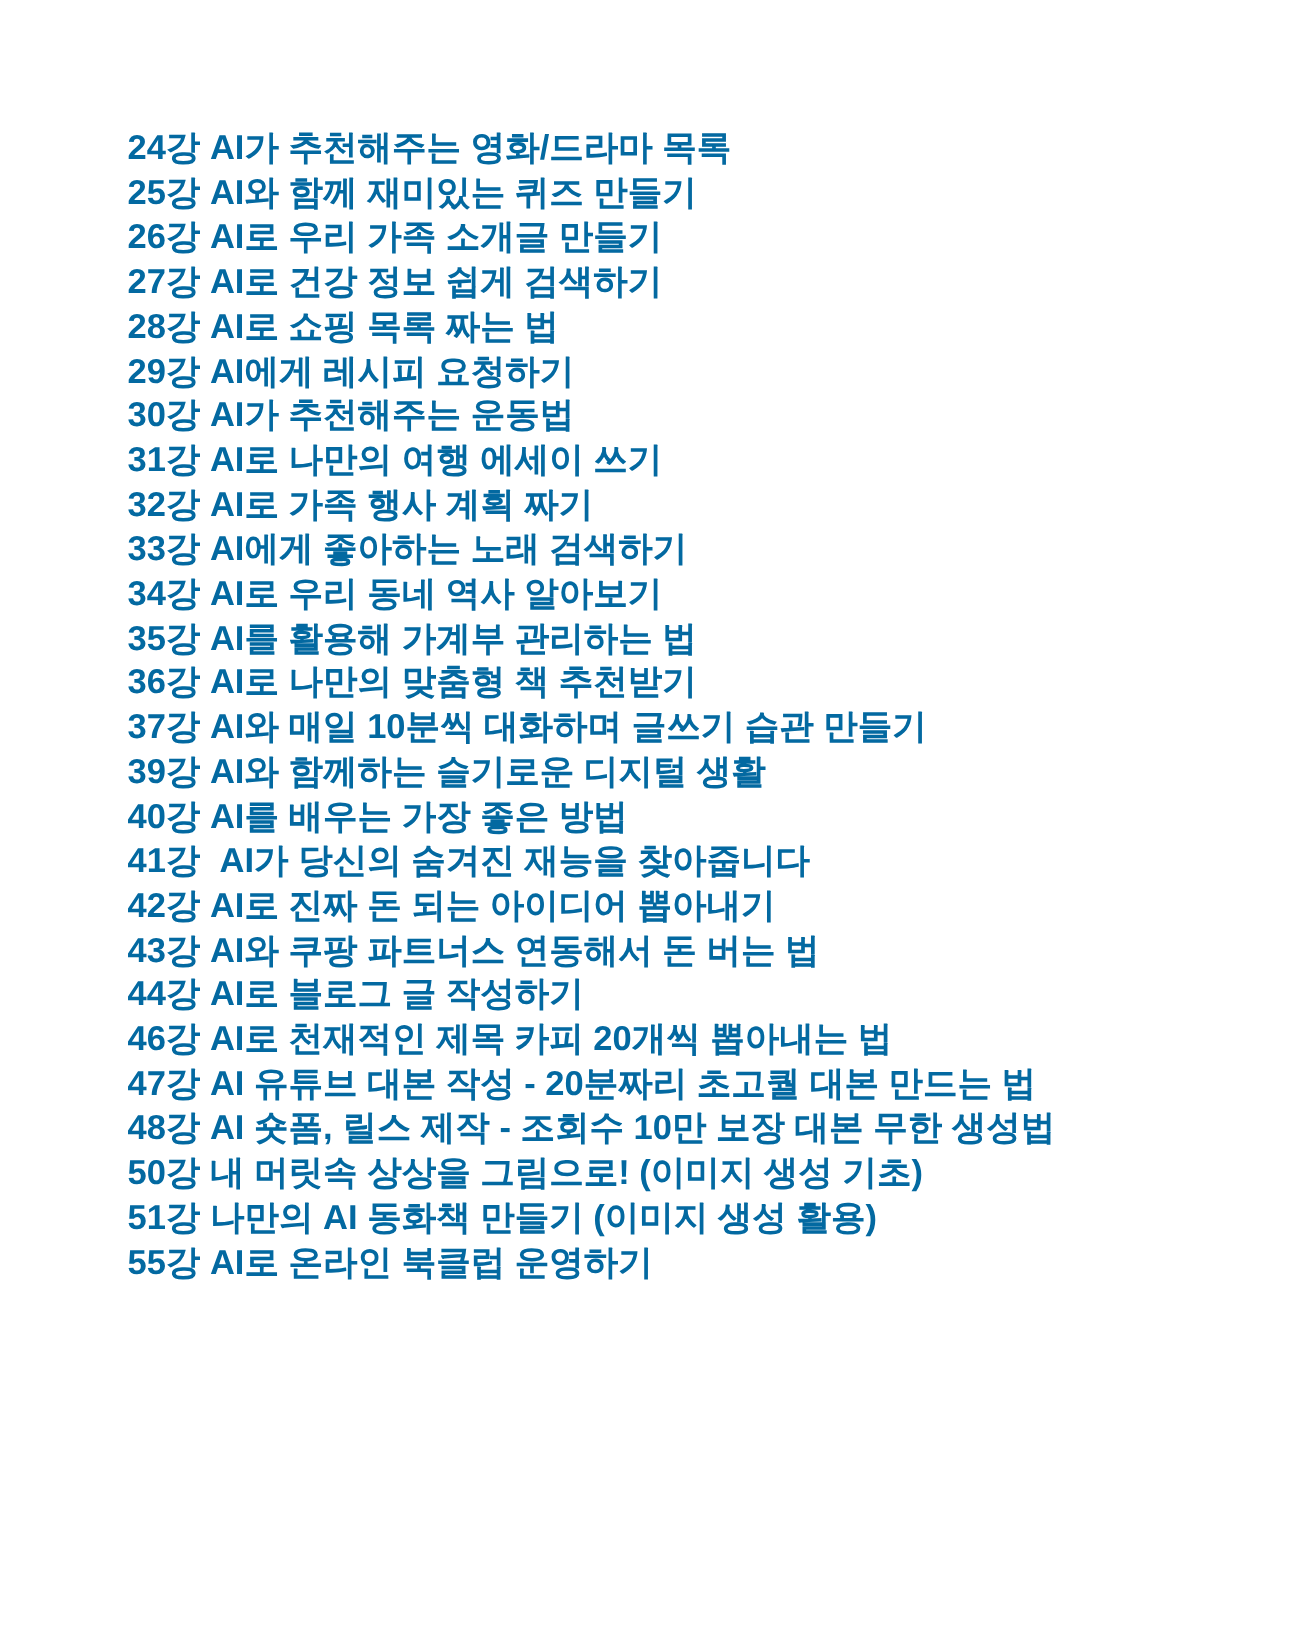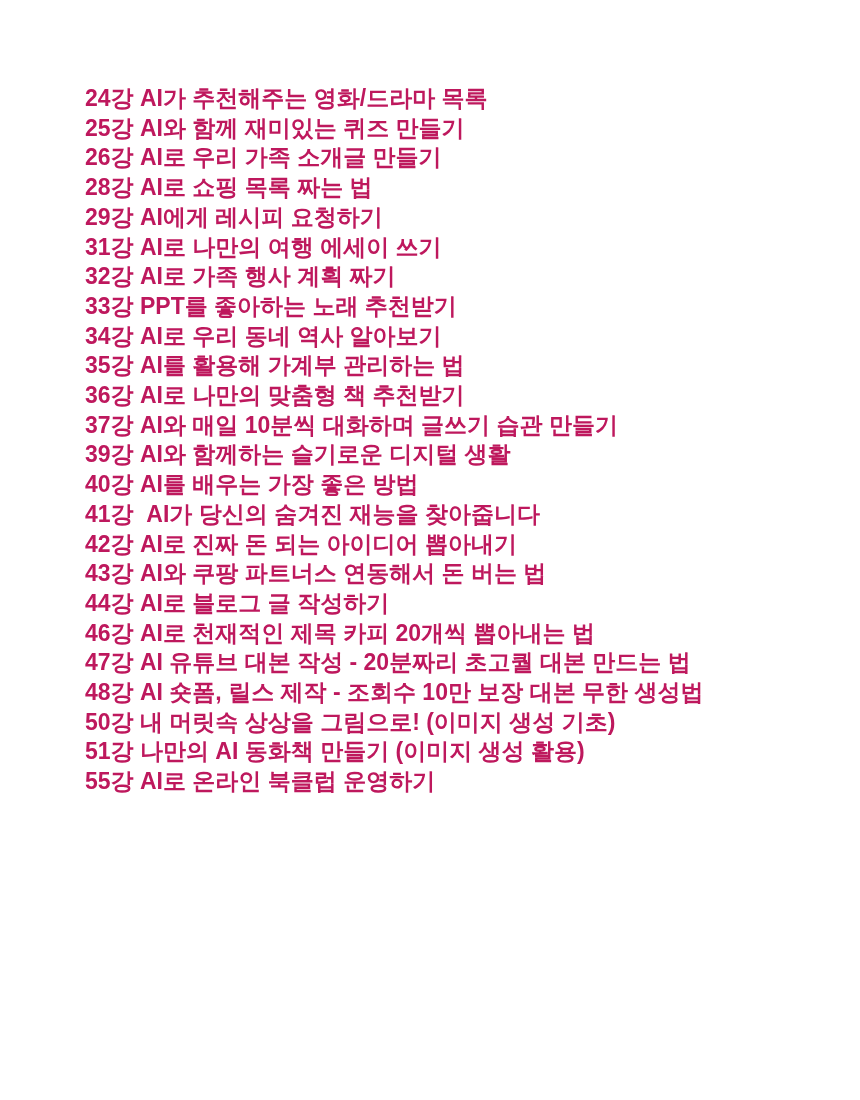--- a/index.html
+++ b/index.html
@@ -21,39 +21,41 @@
   }
   .lecture-list {
     position: absolute;
     top: 84px;
     left: 85px;
     right: 30px;
   }
   .lecture-line {
     font-size: 23px;
     font-weight: 700;
-    color: #be185d;
+    color: #0369a1;
     line-height: 29.7px;
     letter-spacing: 0px;
     white-space: pre;   
   }
 </style>
 </head>
 <body>
 
 <div class="page">
   <div class="lecture-list">
     <div class="lecture-line">24강 AI가 추천해주는 영화/드라마 목록</div>
     <div class="lecture-line">25강 AI와 함께 재미있는 퀴즈 만들기</div>
     <div class="lecture-line">26강 AI로 우리 가족 소개글 만들기</div>
+    <div class="lecture-line">27강 AI로 건강 정보 쉽게 검색하기</div>
     <div class="lecture-line">28강 AI로 쇼핑 목록 짜는 법</div>
     <div class="lecture-line">29강 AI에게 레시피 요청하기</div>
+    <div class="lecture-line">30강 AI가 추천해주는 운동법</div>
     <div class="lecture-line">31강 AI로 나만의 여행 에세이 쓰기</div>
     <div class="lecture-line">32강 AI로 가족 행사 계획 짜기</div>
-    <div class="lecture-line">33강 PPT를 좋아하는 노래 추천받기</div>
+    <div class="lecture-line">33강 AI에게 좋아하는 노래 검색하기</div>
     <div class="lecture-line">34강 AI로 우리 동네 역사 알아보기</div>
     <div class="lecture-line">35강 AI를 활용해 가계부 관리하는 법</div>
     <div class="lecture-line">36강 AI로 나만의 맞춤형 책 추천받기</div>
     <div class="lecture-line">37강 AI와 매일 10분씩 대화하며 글쓰기 습관 만들기</div>
     <div class="lecture-line">39강 AI와 함께하는 슬기로운 디지털 생활</div>
     <div class="lecture-line">40강 AI를 배우는 가장 좋은 방법</div>
     <div class="lecture-line">41강  AI가 당신의 숨겨진 재능을 찾아줍니다</div>
     <div class="lecture-line">42강 AI로 진짜 돈 되는 아이디어 뽑아내기</div>
     <div class="lecture-line">43강 AI와 쿠팡 파트너스 연동해서 돈 버는 법</div>
     <div class="lecture-line">44강 AI로 블로그 글 작성하기</div>

